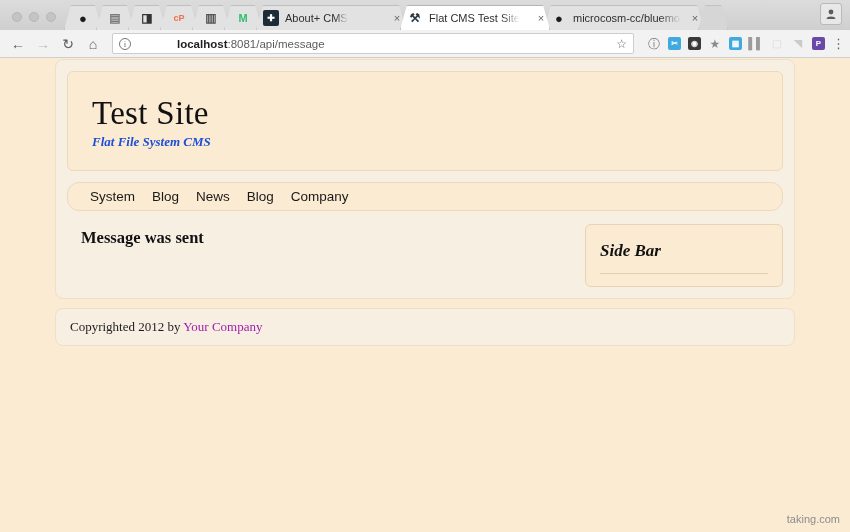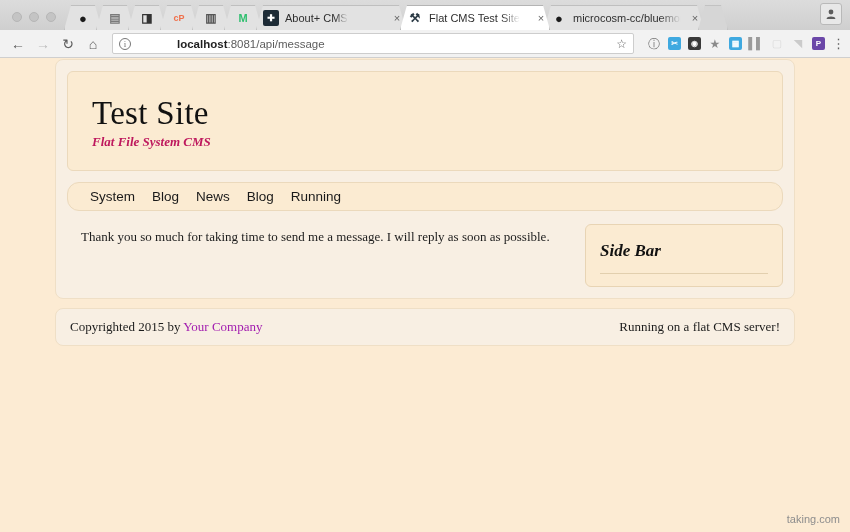--- a/index.html
+++ b/index.html
@@ -152,21 +152,21 @@
     font-size: 33px;
     color: #111;
     line-height: 1.05;
     letter-spacing: 0.3px;
   }
   .site-tagline {
     font-family: "Liberation Serif", serif;
     font-style: italic;
     font-weight: bold;
     font-size: 13px;
-    color: #be185d;
+    color: #1d4ed8;
     margin-top: 3px;
   }
   .nav-box {
     background: #FBEBD2;
     border: 1px solid #EBD9BC;
     border-radius: 12px;
     padding: 6px 22px;
     display: flex;
     gap: 17px;
     align-items: center;
@@ -331,37 +331,36 @@
         <div class="header-box">
           <div class="site-title">Test Site</div>
           <div class="site-tagline">Flat File System CMS</div>
         </div>
 
         <div class="nav-box">
           <a class="nav-link" href="#">System</a>
           <a class="nav-link" href="#">Blog</a>
           <a class="nav-link" href="#">News</a>
           <a class="nav-link" href="#">Blog</a>
-          <a class="nav-link" href="#">Running</a>
+          <a class="nav-link" href="#">Company</a>
         </div>
 
         <div class="body-row">
           <div class="content">
-            <p>Thank you so much for taking time to send me a message. I will reply as soon as possible.</p>
+            <h2>Message was sent</h2>
           </div>
           <div class="sidebar">
             <h3>Side Bar</h3>
           </div>
         </div>
 
       </div>
 
       <div class="footer">
-        <div class="left"><span>Copyrighted 2015 by </span><a href="#">Your Company</a></div>
-        <div class="right">Running on a flat CMS server!</div>
+        <div class="left"><span>Copyrighted 2012 by </span><a href="#">Your Company</a></div>
       </div>
 
     </div>
 
     <div class="watermark">taking.com</div>
   </div>
 
 </div>
 
 </body></html>

